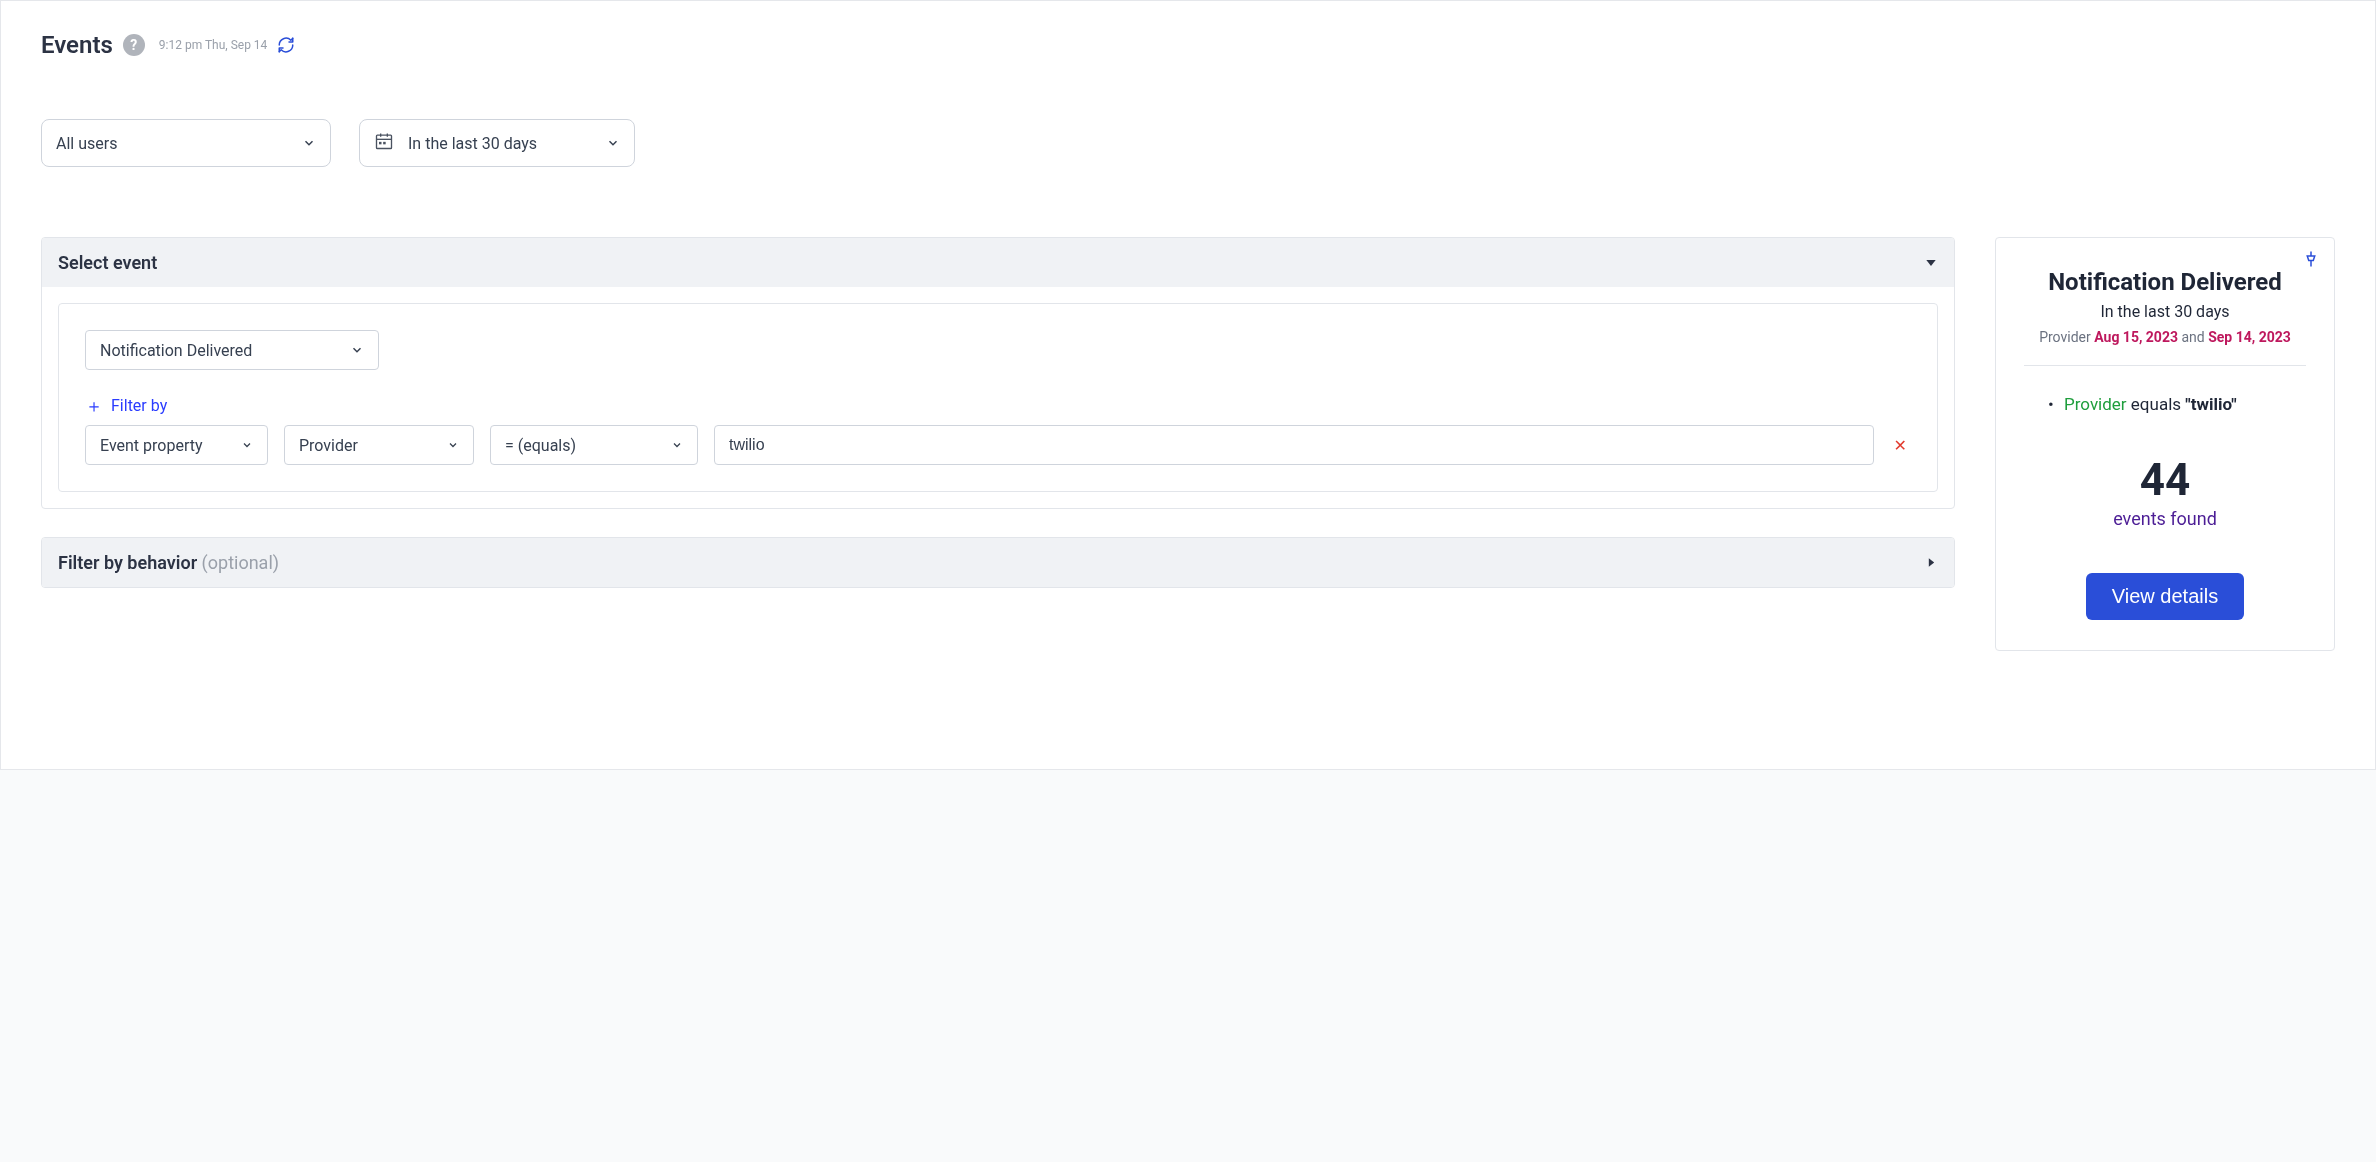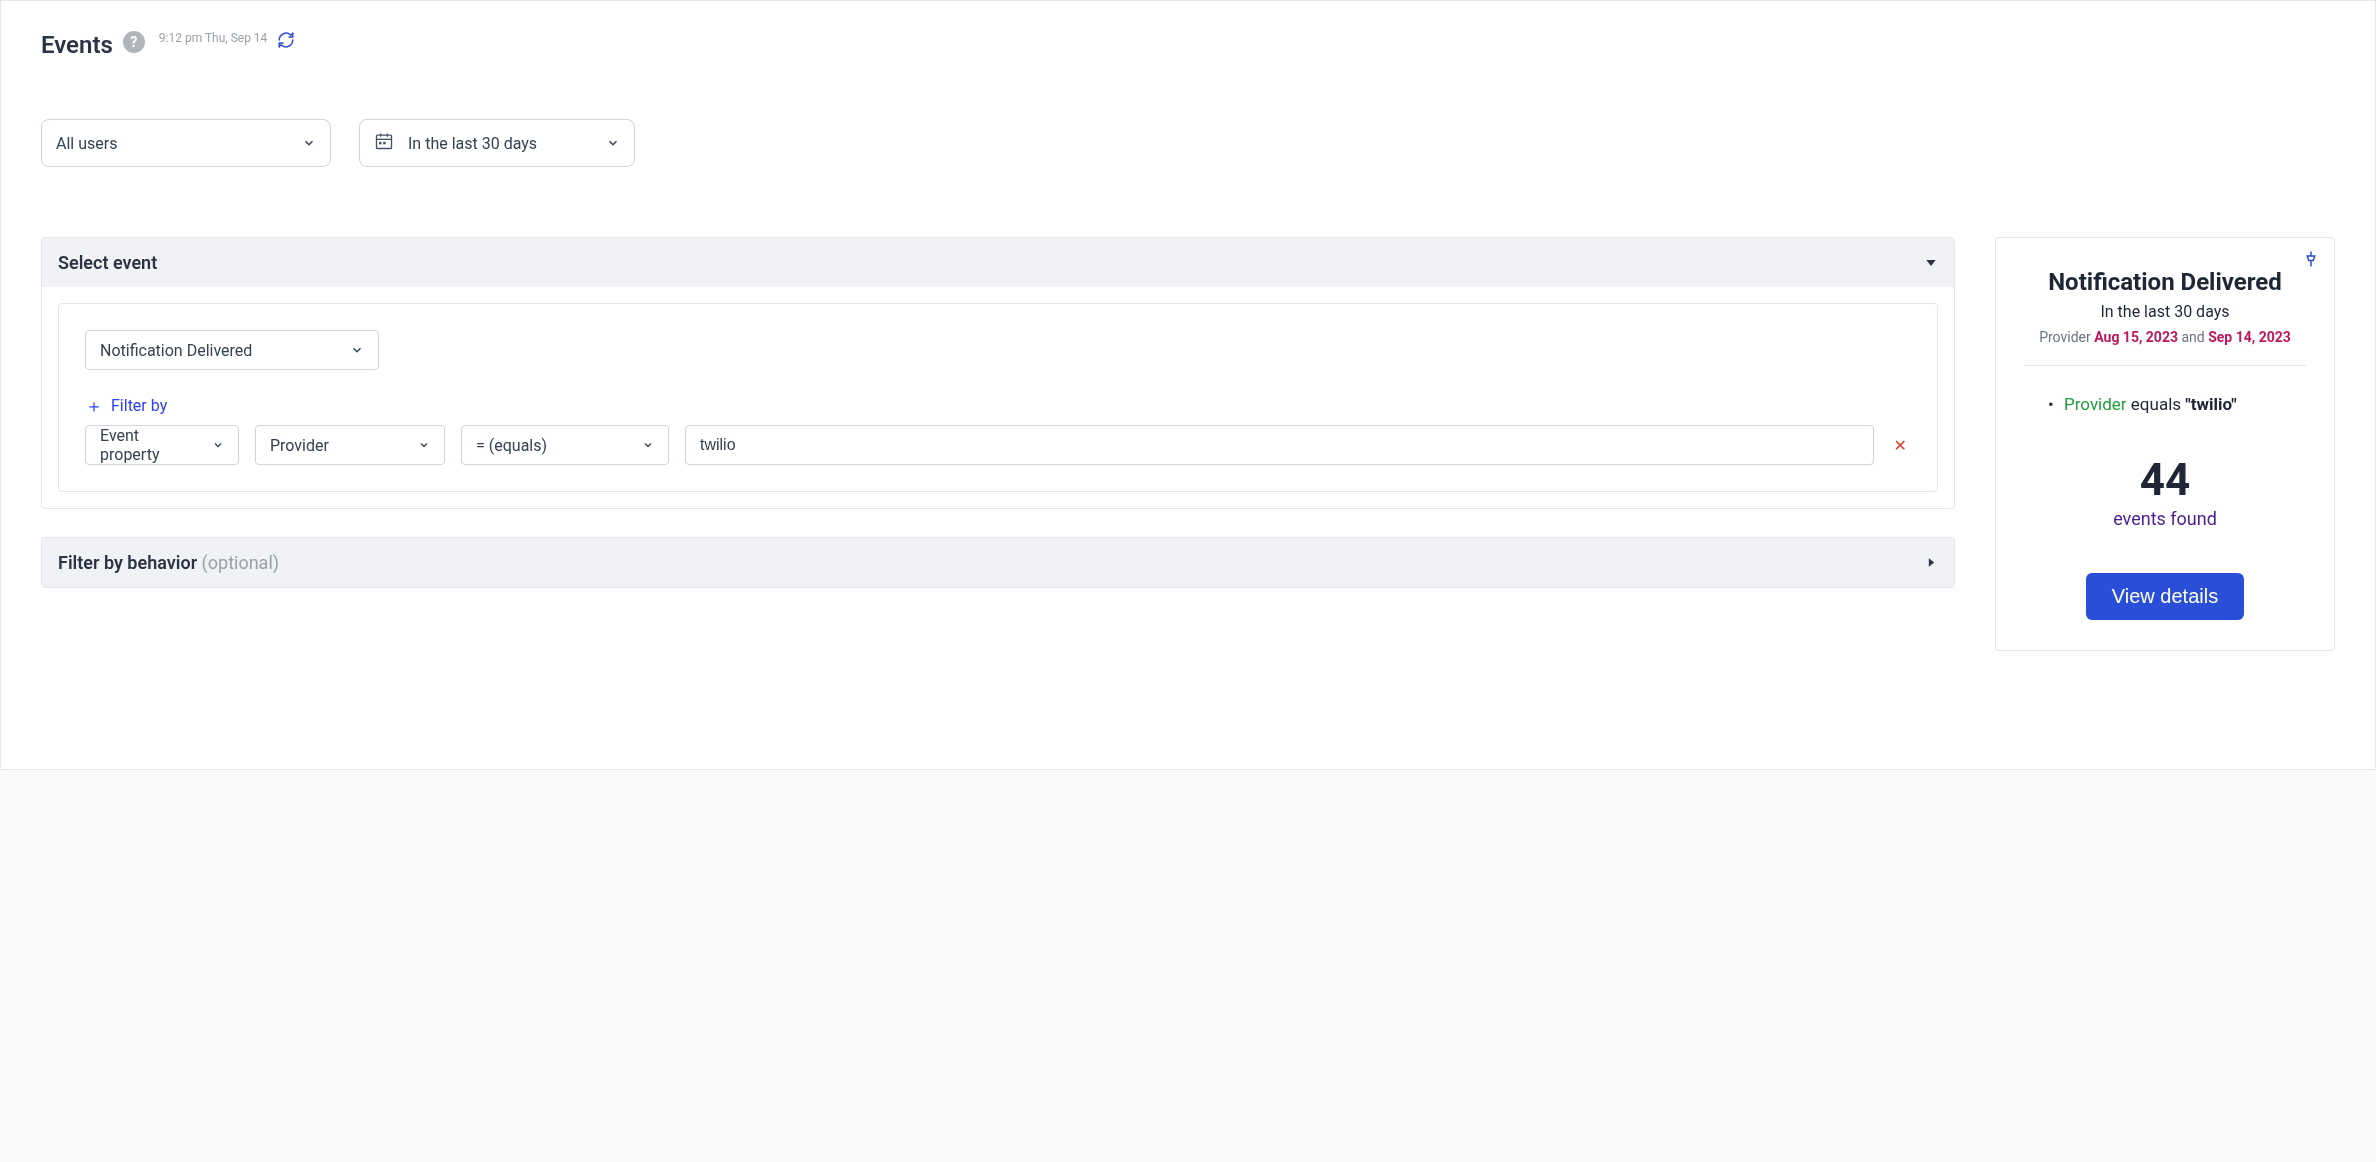--- a/index.html
+++ b/index.html
@@ -12,20 +12,21 @@
   }
   .page {
     padding: 30px 40px;
     border: 1px solid #e5e7eb;
     background: #ffffff;
     min-height: 770px;
     position: relative;
   }
   .header-row {
     display: flex;
+    align-items: center;
     gap: 10px;
     margin-bottom: 60px;
   }
   .page-title {
     font-size: 24px;
     font-weight: 600;
     color: #2c3344;
   }
   .help-circle {
     width: 22px;
@@ -158,21 +159,21 @@
     display: flex;
     align-items: center;
     padding: 0 14px;
     font-size: 16px;
     color: #374151;
     cursor: pointer;
     justify-content: space-between;
     background:#fff;
   }
   .fsel .chev { margin-left: 10px; }
-  .w-eventprop { width: 154px; align-items: center; }
+  .w-eventprop { width: 183px; align-items: center; }
   .w-provider  { width: 190px; }
   .w-operator  { width: 208px; }
   .finput {
     border: 1px solid #cfd4dc;
     border-radius: 4px;
     height: 40px;
     padding: 0 14px;
     font-size: 16px;
     color: #374151;
     flex: 1;

